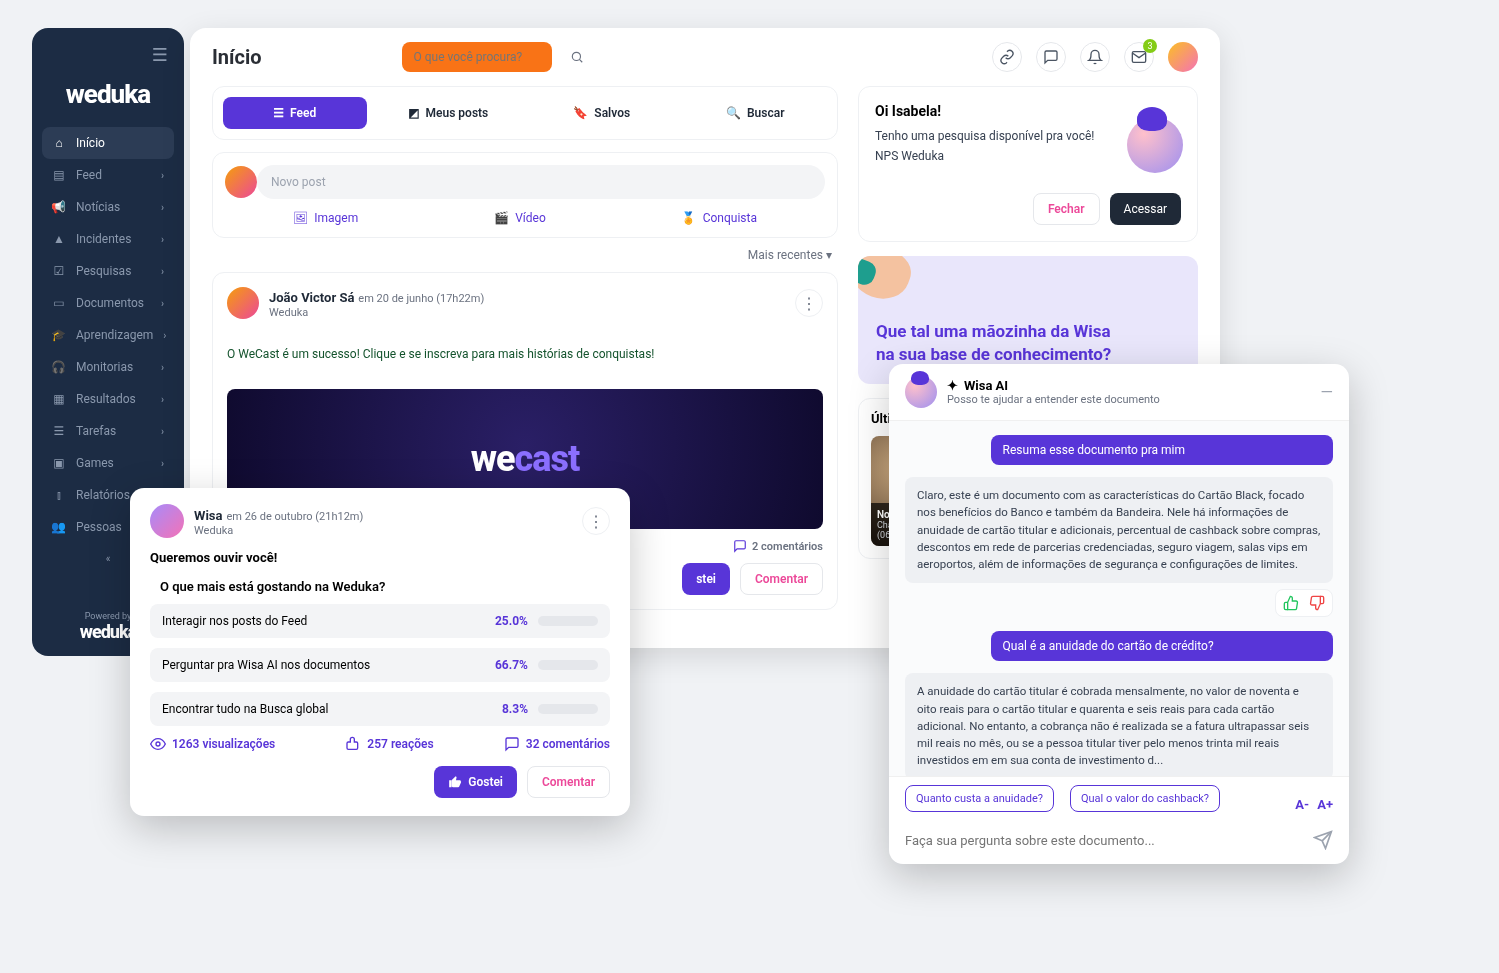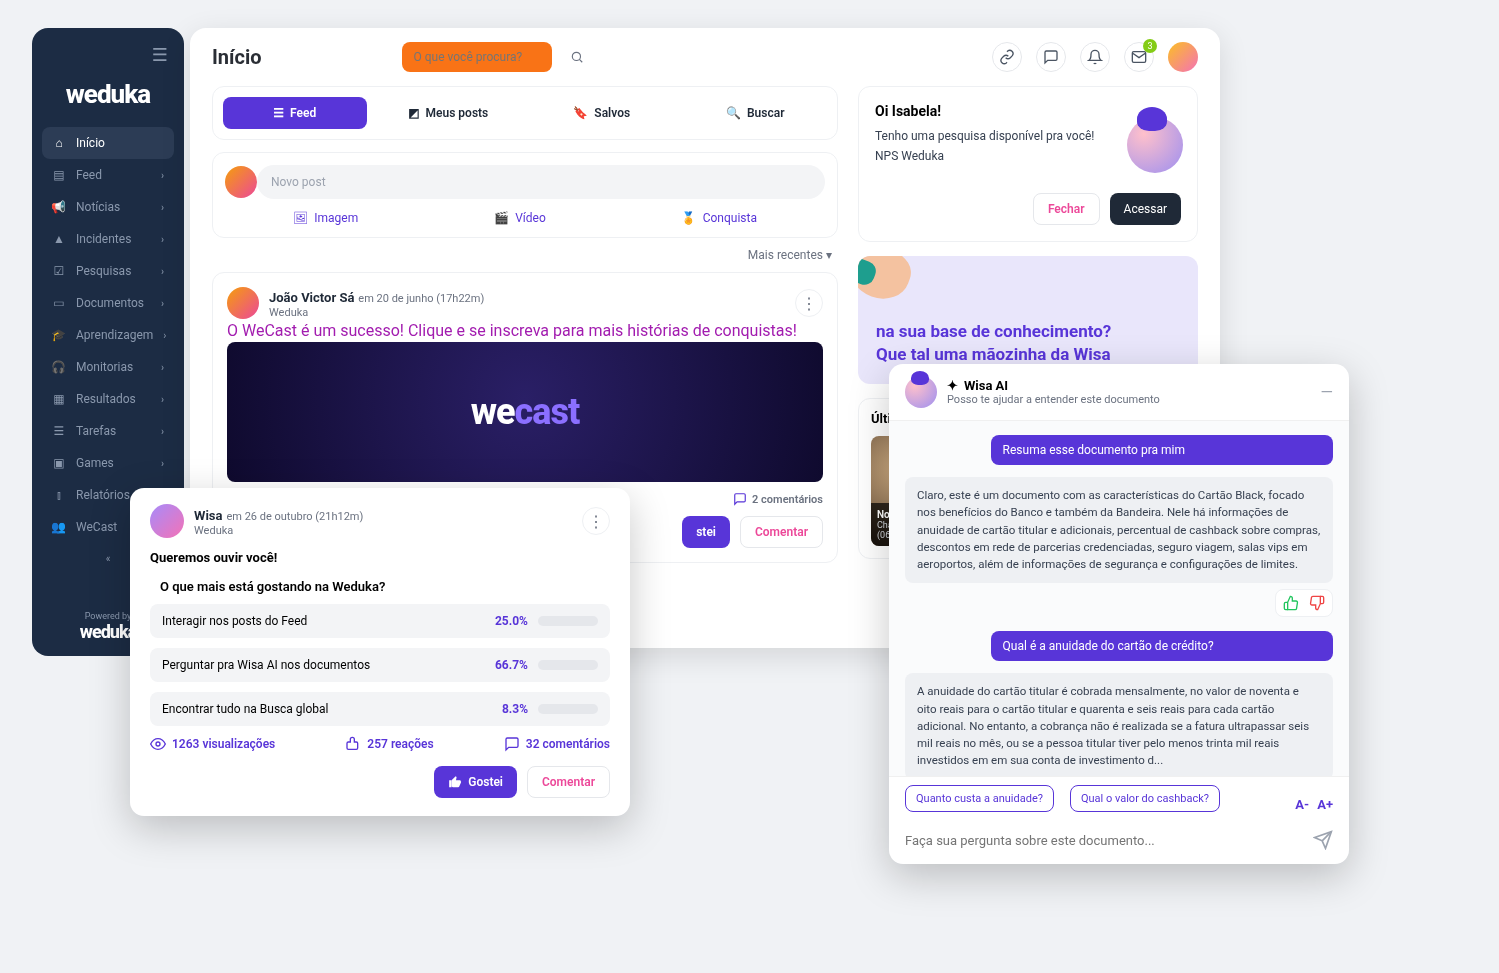--- a/index.html
+++ b/index.html
@@ -47,21 +47,21 @@
 
 .sort-row { text-align: right; margin-top: 10px; font-size: 12px; color: #6b7280; padding-right: 6px; }
 
 
 .post-card { background: #fff; border: 1px solid #eef0f3; border-radius: 12px; padding: 14px; margin-top: 10px; }
 .post-head { display: flex; align-items: center; gap: 10px; }
 .post-author { font-size: 13px; font-weight: 700; color: #1f2937; }
 .post-meta { font-size: 11px; color: #6b7280; }
 .post-org { font-size: 11px; color: #6b7280; }
 .post-menu { margin-left: auto; width: 28px; height: 28px; border-radius: 50%; display: flex; align-items: center; justify-content: center; cursor: pointer; color: #6b7280; border: 1px solid #eef0f3; }
-.post-text { font-size: 16px; margin: 2px 0; color: #a21caf; }
+.post-text { font-size: 12px; margin: 28px 0; color: #14532d; }
 .post-hero { width: 100%; height: 140px; background: radial-gradient(circle at 50% 40%, #2a1f66, #0f0a2e); border-radius: 8px; display: flex; align-items: center; justify-content: center; color: #fff; font-size: 36px; font-weight: 800; letter-spacing: -1px; }
 .post-hero .we { color: #fff; }
 .post-hero .cast { color: #8b6fff; }
 .post-stats { display: flex; gap: 16px; margin-top: 10px; font-size: 11px; color: #6b7280; font-weight:600; }
 .post-stats .stat { display: flex; gap: 5px; align-items: center; }
 .post-stats .stat svg { width:14px; height:14px; }
 .post-actions { display: flex; justify-content: flex-end; gap: 10px; margin-top: 10px; }
 .btn-primary { background: #5835d8; color: #fff; border: none; padding: 8px 14px; border-radius: 8px; font-size: 12px; font-weight: 600; cursor: pointer; display: inline-flex; gap: 6px; align-items: center; }
 .btn-secondary { background: #fff; color: #ec4899; border: 1px solid #e5e7eb; padding: 8px 14px; border-radius: 8px; font-size: 12px; font-weight: 600; cursor: pointer; }
 
@@ -186,21 +186,21 @@
     <span>Games</span>
     <span class="chev">›</span>
   </div>
   <div class="sidebar-item">
     <span class="sidebar-ico">⫾</span>
     <span>Relatórios</span>
     <span class="chev">›</span>
   </div>
   <div class="sidebar-item">
     <span class="sidebar-ico">👥</span>
-    <span>WeCast</span>
+    <span>Pessoas</span>
     <span class="chev">›</span>
   </div>
   <div class="sidebar-collapse">«</div>
   <div class="sidebar-powered">
     <div>Powered by</div>
     <div class="plogo">weduka</div>
   </div>
 </div>
 
 <div class="mainwin">
@@ -333,22 +333,22 @@
         <div class="wisa-avatar"></div>
         <div class="notice-actions">
           <button class="btn-secondary">Fechar</button>
           <button class="btn-dark">Acessar</button>
         </div>
       </div>
 
       <div class="promo-card">
         <div class="promo-hand"></div>
         <div class="promo-title">
+          <div>Que tal uma mãozinha da Wisa</div>
           <div>na sua base de conhecimento?</div>
-          <div>Que tal uma mãozinha da Wisa</div>
         </div>
       </div>
 
       <div class="news-card">
         <div class="news-header">Últimas notícias</div>
         <div class="news-item">
           <div class="news-img"></div>
           <div class="news-overlay">
             <div class="news-t">Novidades na se</div>
             <div class="news-m">Charles Lorenzi (06/08</div>

